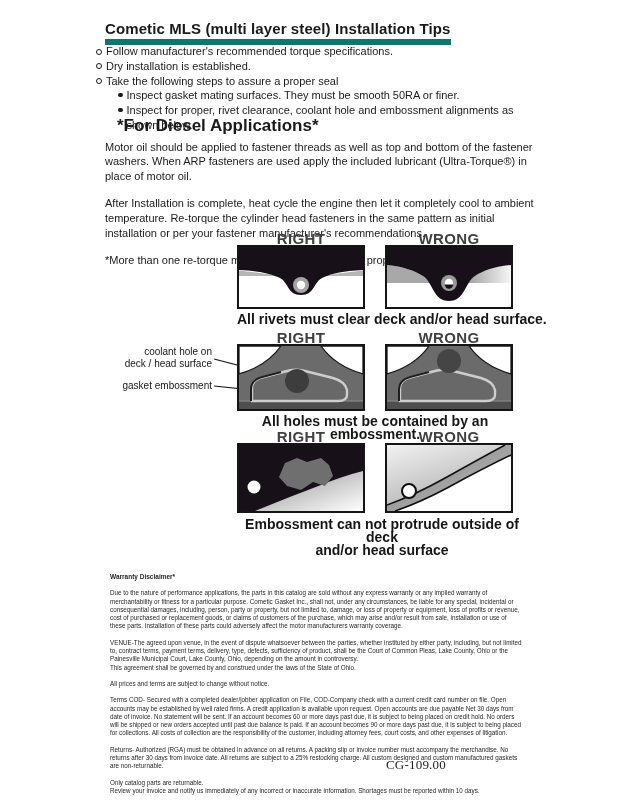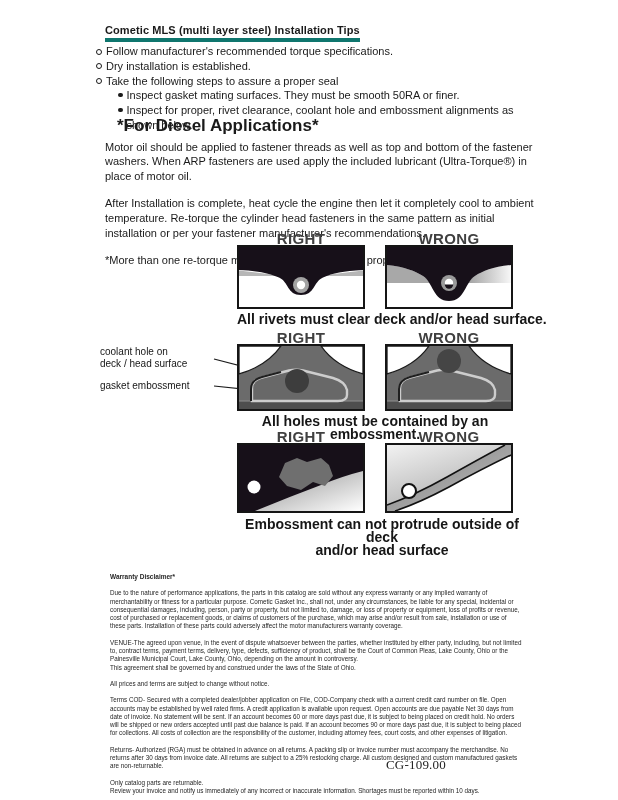--- a/index.html
+++ b/index.html
@@ -7,22 +7,22 @@
     position:relative;
     width:618px;height:800px;
     background:#ffffff;
     font-family:"Liberation Sans", sans-serif;
     color:#1a1a1a;
     overflow:hidden;
   }
   
   .title-block{position:absolute;top:20px;left:105px;}
   .doc-title{
-    font-size:11px;font-weight:bold;letter-spacing:.1px;
-    border-bottom:4px solid #0f766e;padding-bottom:2px;display:inline-block;
+    font-size:15px;font-weight:bold;letter-spacing:.1px;
+    border-bottom:6px solid #0f766e;padding-bottom:2px;display:inline-block;
   }
   .bullets{position:absolute;top:44px;left:96px;width:450px;font-size:11px;line-height:14.8px;}
   .bullet-row{display:flex;align-items:flex-start;}
   .bullet-glyph{
     width:4px;height:4px;border:1px solid #1a1a1a;border-radius:50%;
     margin:4.5px 4px 0 0;flex:0 0 auto;background:#fff;
   }
   .sub-bullet-row{display:flex;align-items:flex-start;margin-left:22px;}
   .sub-bullet-glyph{
     width:4.5px;height:4.5px;border-radius:50%;background:#1a1a1a;
@@ -40,21 +40,21 @@
   }
   .panel{
     position:absolute;width:128px;box-sizing:border-box;
     border:2px solid #151515;background:#fff;
   }
   .panel svg{display:block;width:124px;}
   .fig-caption{
     position:absolute;font-size:14px;font-weight:bold;color:#161616;line-height:13px;
   }
   .side-label{
-    position:absolute;font-size:10px;line-height:11.5px;text-align:left;color:#161616;
+    position:absolute;font-size:10px;line-height:11.5px;text-align:right;color:#161616;
   }
   .leader-svg{position:absolute;left:0;top:0;pointer-events:none;}
   
   .warranty{position:absolute;top:573px;left:110px;width:412px;font-size:6.3px;line-height:8.3px;color:#262626;}
   .warranty h3{font-size:6.5px;font-weight:bold;margin:0 0 8px 0;}
   .warranty p{margin:0 0 8px 0;}
   .warranty p.tight{margin:0;}
   
   .footer-code{position:absolute;top:757px;left:386px;font-size:13px;letter-spacing:.2px;color:#222;font-family:Liberation Serif, serif;}
 </style>

